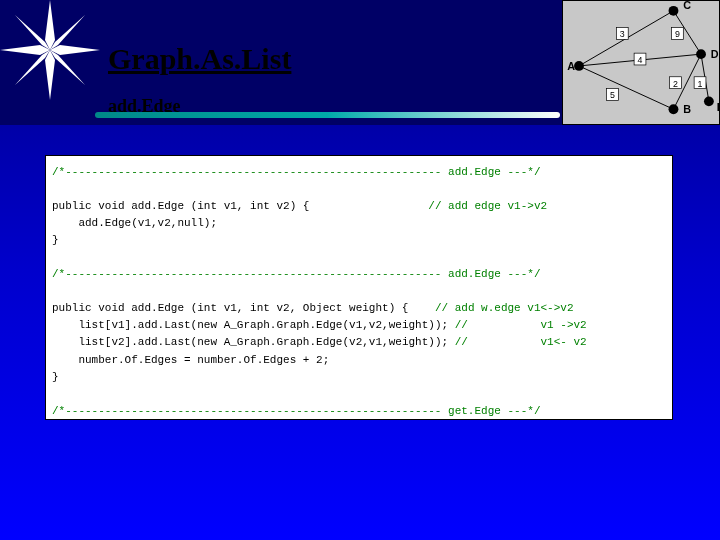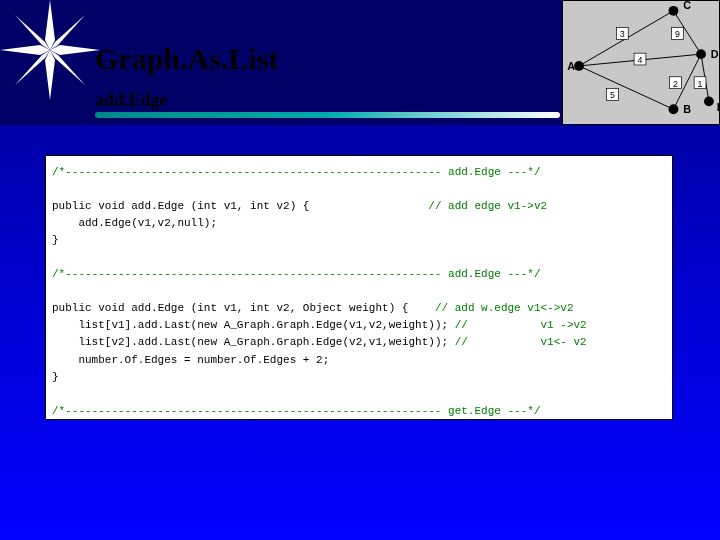--- a/index.html
+++ b/index.html
@@ -18,35 +18,36 @@
   }
   .starburst {
     position: absolute;
     left: 0px;
     top: 0px;
     width: 100px;
     height: 100px;
   }
   .title-block {
     position: absolute;
-    left: 95px;
+    left: 108px;
     top: 42px;
+    text-decoration: underline;
   }
   .title {
     font-size: 30px;
     font-weight: bold;
     color: #000;
     font-family: "Times New Roman", serif;
   }
   .subtitle {
     font-size: 18px;
     font-weight: bold;
     color: #000;
     font-family: "Times New Roman", serif;
-    margin-top: 14px;
+    margin-top: 20px;
   }
   .divider {
     position: absolute;
     left: 95px;
     top: 112px;
     width: 465px;
     height: 6px;
     background: linear-gradient(to right, #008888 0%, #00aaaa 50%, #ffffff 100%);
     border-radius: 3px;
   }

